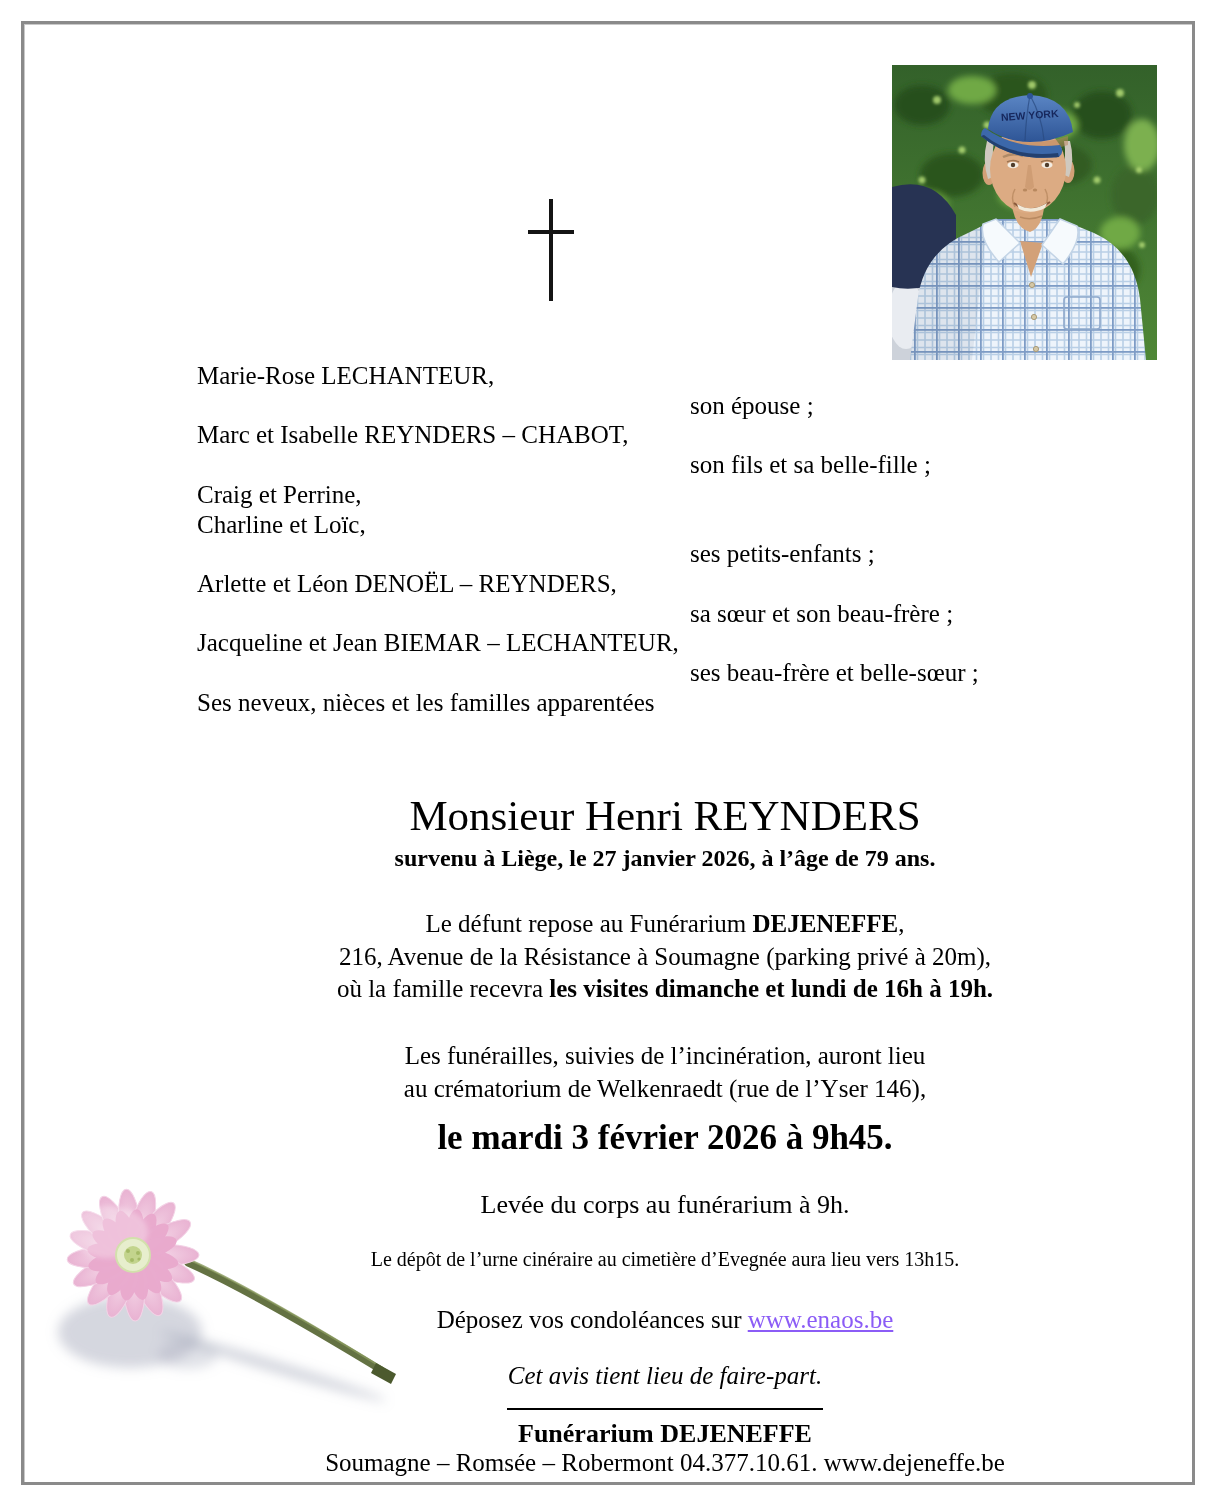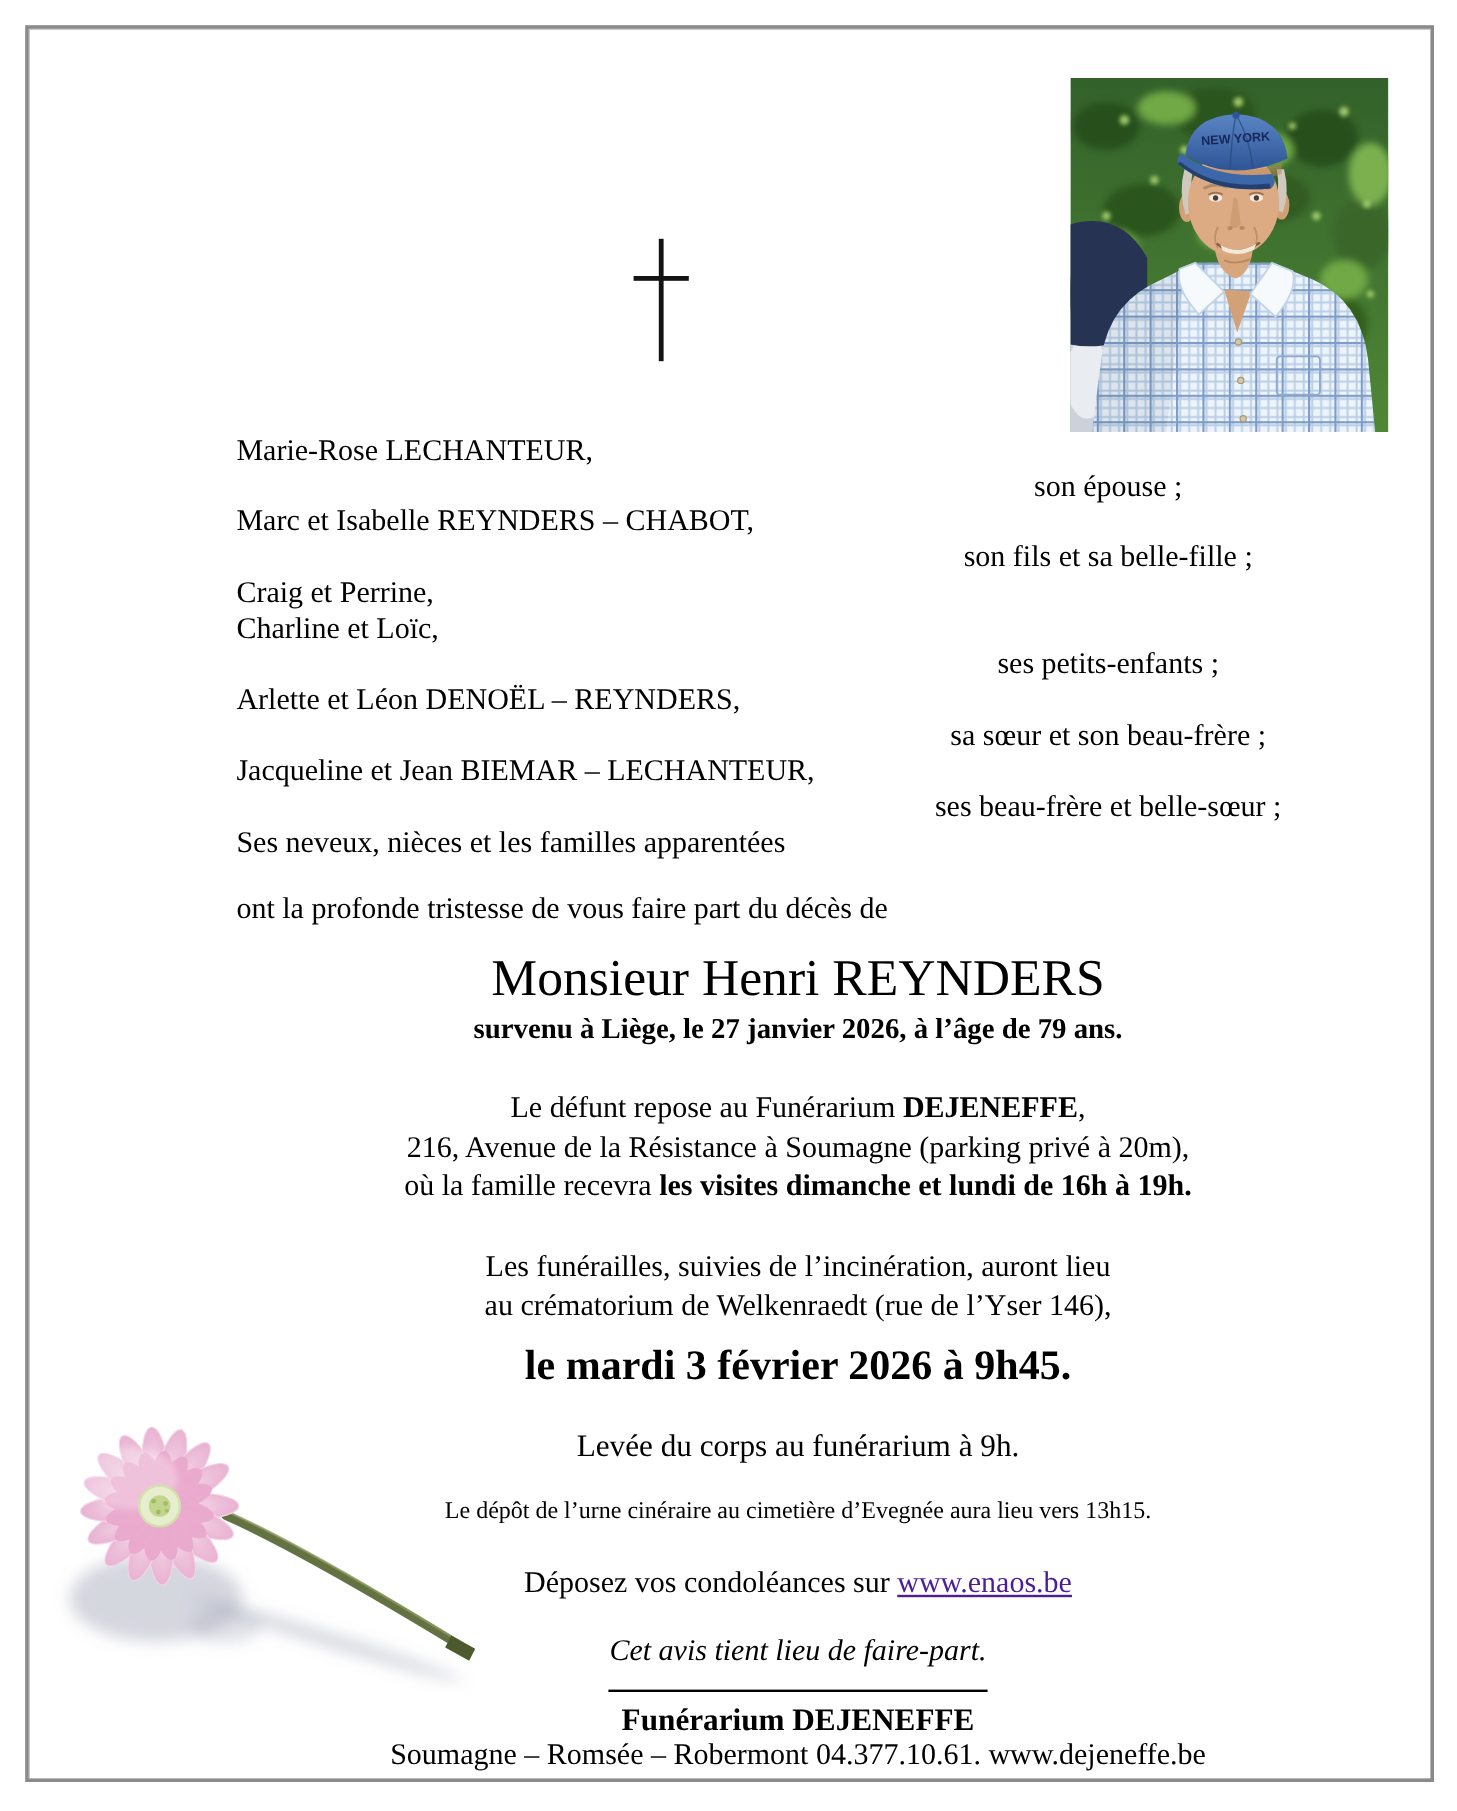--- a/index.html
+++ b/index.html
@@ -12,32 +12,32 @@
     box-sizing:border-box;border:3px solid #8a8a8a;
     box-shadow:inset 1px 1px 0 #c9c9c9;
     pointer-events:none;
   }
   .cross-v{position:absolute;left:549px;top:199px;width:4px;height:102px;background:#141414;}
   .cross-h{position:absolute;left:528px;top:230px;width:46px;height:4px;background:#141414;}
   .photo{position:absolute;left:892px;top:65px;width:265px;height:295px;}
   .photo svg{display:block;}
   .flower{position:absolute;left:38px;top:1170px;width:385px;height:250px;}
   .names{position:absolute;left:197px;top:361px;width:960px;font-size:25px;line-height:29.7px;white-space:nowrap;}
-  .relation{padding-left:493px;text-align:center;}
+  .relation{padding-left:493px;}
   .intro{position:absolute;left:197px;top:744px;font-size:25px;}
   .center{position:absolute;left:197px;width:936px;text-align:center;}
   .title{top:791px;font-size:43px;font-weight:normal;}
   .subtitle{top:845px;font-size:24px;font-weight:bold;}
   .repose{top:908px;font-size:25px;line-height:32.5px;}
   .ceremony{top:1040px;font-size:25px;line-height:32.5px;}
   .date{top:1118px;font-size:35px;font-weight:bold;}
   .levee{top:1190px;font-size:26px;font-weight:normal;}
   .urn{top:1248px;font-size:20px;}
   .condolences{top:1306px;font-size:25px;}
-  .condolences a{color:#4c1d95;text-decoration:underline;cursor:pointer;}
+  .condolences a{color:#8b5cf6;text-decoration:underline;cursor:pointer;}
   .notice{top:1362px;font-size:25px;font-style:italic;}
   .sepline{position:absolute;left:507px;top:1408px;width:316px;height:0;border-top:2px solid #000;}
   .company{top:1419px;font-size:26px;font-weight:bold;}
   .info{top:1449px;font-size:25px;}
 </style>
 </head>
 <body>
 
 <div class="page">
 
@@ -167,21 +167,20 @@
     <div class="name">Craig et Perrine,</div>
     <div class="name">Charline et Loïc,</div>
     <div class="relation">ses petits-enfants ;</div>
     <div class="name">Arlette et Léon DENOËL – REYNDERS,</div>
     <div class="relation">sa sœur et son beau-frère ;</div>
     <div class="name">Jacqueline et Jean BIEMAR – LECHANTEUR,</div>
     <div class="relation">ses beau-frère et belle-sœur ;</div>
     <div class="name">Ses neveux, nièces et les familles apparentées</div>
   </div>
 
-  <div class="intro">ont la profonde tristesse de vous faire part du décès de</div>
 
   <div class="center title">Monsieur Henri REYNDERS</div>
   <div class="center subtitle">survenu à Liège, le 27 janvier 2026, à l’âge de 79 ans.</div>
 
   <div class="center repose">
     <div><span>Le défunt repose au Funérarium </span><b>DEJENEFFE</b><span>,</span></div>
     <div>216, Avenue de la Résistance à Soumagne (parking privé à 20m),</div>
     <div><span>où la famille recevra </span><b>les visites dimanche et lundi de 16h à 19h.</b></div>
   </div>
 

